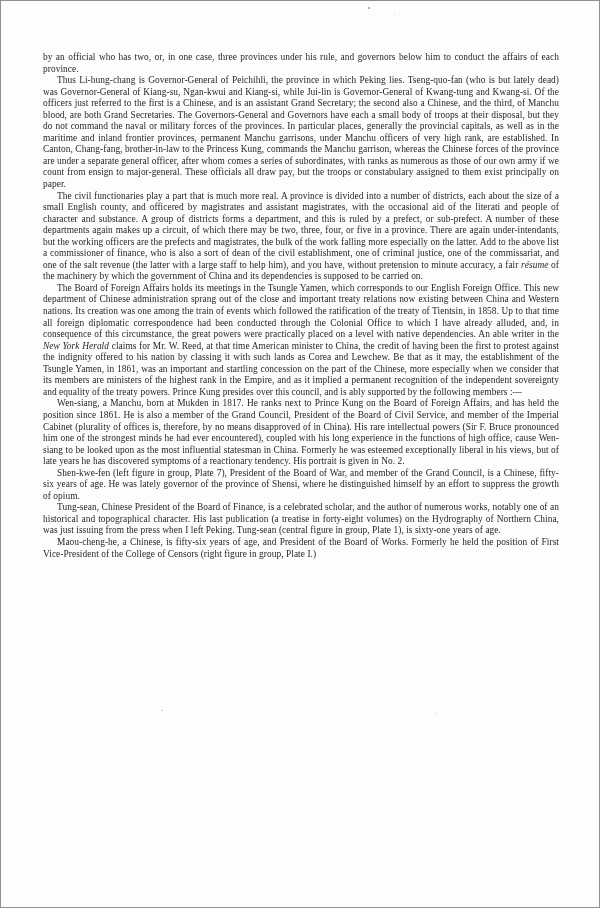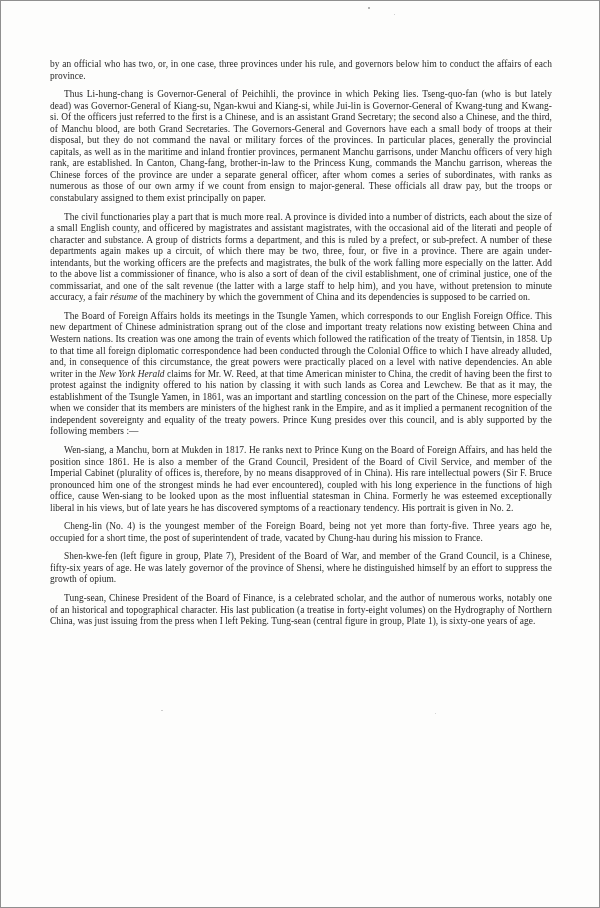--- a/index.html
+++ b/index.html
@@ -20,21 +20,21 @@
     position: absolute;
     left: 42px;
     top: 51px;
     width: 516px;
     font-size: 9.4px;
     line-height: 11.55px;
     text-align: justify;
     letter-spacing: 0.05px;
   }
   .text-block p {
-    margin: 7px;
+    margin: 0;
     padding: 0;
   }
   .text-block p.indent {
     text-indent: 14px;
   }
   .seg-italic {
     font-style: italic;
   }
   .seg-mark {
     font-weight: bold;
@@ -54,21 +54,21 @@
 </head>
 <body>
 
 <div class="page" style="background: rgb(253, 253, 252); border-color: rgb(143, 143, 143);">
   <div class="text-block" id="text-block" style="color: rgb(39, 39, 39);">
       <p><span>by an official who has two, or, in one case, three provinces under his rule, and governors below him to conduct the affairs of each province.</span></p>
       <p class="indent"><span>Thus Li-hung-chang is Governor-General of Peichihli, the province in which Peking lies. Tseng-quo-fan (who is but lately dead) was Governor-General of Kiang-su, Ngan-kwui and Kiang-si, while Jui-lin is Governor-General of Kwang-tung and Kwang-si. Of the officers just referred to the first is a Chinese, and is an assistant Grand Secretary; the second also a Chinese, and the third, of Manchu blood, are both Grand Secretaries. The Governors-General and Governors have each a small body of troops at their disposal, but they do not command the naval or military forces of the provinces. In particular places, generally the provincial capitals, as well as in the maritime and inland frontier provinces, permanent Manchu garrisons, under Manchu officers of very high rank, are established. In Canton, Chang-fang, brother-in-law to the Princess Kung, commands the Manchu garrison, whereas the Chinese forces of the province are under a separate general officer, after whom comes a series of subordinates, with ranks as numerous as those of our own army if we count from ensign to major-general. These officials all draw pay, but the troops or constabulary assigned to them exist principally on paper.</span></p>
       <p class="indent"><span>The civil functionaries play a part that is much more real. A province is divided into a number of districts, each about the size of a small English county, and officered by magistrates and assistant magistrates, with the occasional aid of the literati and people of character and substance. A group of districts forms a department, and this is ruled by a prefect, or sub-prefect. A number of these departments again makes up a circuit, of which there may be two, three, four, or five in a province. There are again under-intendants, but the working officers are the prefects and magistrates, the bulk of the work falling more especially on the latter. Add to the above list a commissioner of finance, who is also a sort of dean of the civil establishment, one of criminal justice, one of the commissariat, and one of the salt revenue (the latter with a large staff to help him), and you have, without pretension to minute accuracy, a fair </span><span class="seg-italic">résume</span><span> of the machinery by which the government of China and its dependencies is supposed to be carried on.</span></p>
       <p class="indent"><span>The Board of Foreign Affairs holds its meetings in the Tsungle Yamen, which corresponds to our English Foreign Office. This new department of Chinese administration sprang out of the close and important treaty relations now existing between China and Western nations. Its creation was one among the train of events which followed the ratification of the treaty of Tientsin, in 1858. Up to that time all foreign diplomatic correspondence had been conducted through the Colonial Office to which I have already alluded, and, in consequence of this circumstance, the great powers were practically placed on a level with native dependencies. An able writer in the </span><span class="seg-italic">New York Herald</span><span> claims for Mr. W. Reed, at that time American minister to China, the credit of having been the first to protest against the indignity offered to his nation by classing it with such lands as Corea and Lewchew. Be that as it may, the establishment of the Tsungle Yamen, in 1861, was an important and startling concession on the part of the Chinese, more especially when we consider that its members are ministers of the highest rank in the Empire, and as it implied a permanent recognition of the independent sovereignty and equality of the treaty powers. Prince Kung presides over this council, and is ably supported by the following members :—</span></p>
       <p class="indent"><span>Wen-siang, a Manchu, born at Mukden in 1817. He ranks next to Prince Kung on the Board of Foreign Affairs, and has held the position since 1861. He is also a member of the Grand Council, President of the Board of Civil Service, and member of the Imperial Cabinet (plurality of offices is, therefore, by no means disapproved of in China). His rare intellectual powers (Sir F. Bruce pronounced him one of the strongest minds he had ever encountered), coupled with his long experience in the functions of high office, cause Wen-siang to be looked upon as the most influential statesman in China. Formerly he was esteemed exceptionally liberal in his views, but of late years he has discovered symptoms of a reactionary tendency. His portrait is given in No. 2.</span></p>
-      <p class="indent"><span>Cheng-lin (No. 4) is the youngest member of the Foreign Board, being not yet more than forty-five. Three years ago he, occupied for a short time, the post of superintendent of trade, vacated by Chung-hau during his mission to France.</span></p>
       <p class="indent"><span>Shen-kwe-fen (left figure in group, Plate 7), President of the Board of War, and member of the Grand Council, is a Chinese, fifty-six years of age. He was lately governor of the province of Shensi, where he distinguished himself by an effort to suppress the growth of opium.</span></p>
       <p class="indent"><span>Tung-sean, Chinese President of the Board of Finance, is a celebrated scholar, and the author of numerous works, notably one of an historical and topographical character. His last publication (a treatise in forty-eight volumes) on the Hydrography of Northern China, was just issuing from the press when I left Peking. Tung-sean (central figure in group, Plate 1), is sixty-one years of age.</span></p>
+      <p class="indent"><span>Maou-cheng-he, a Chinese, is fifty-six years of age, and President of the Board of Works. Formerly he held the position of First Vice-President of the College of Censors (right figure in group, Plate I.)</span></p>
     </div>
   <div class="speck s1"></div>
   <div class="speck s2"></div>
   <div class="speck s3"></div>
   <div class="speck s4"></div>
 </div>
 
 </body></html>

